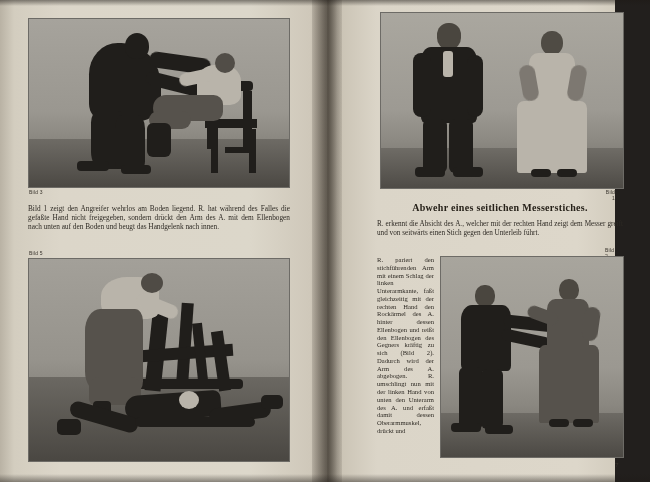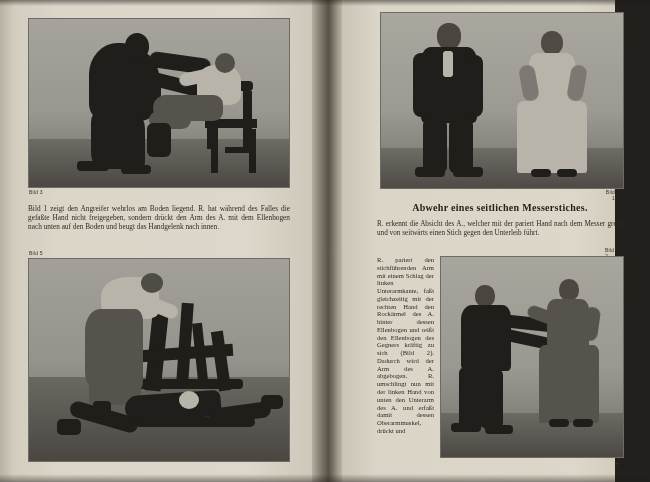--- a/index.html
+++ b/index.html
@@ -205,21 +205,21 @@
       <div class="sil sil-light" style="left:136px; top:88px; width:70px; height:72px; border-radius:10% 10% 4% 4%;"></div>
       <div class="sil sil-grey blur1" style="left:140px; top:52px; width:16px; height:36px; border-radius:8px; transform:rotate(-10deg);"></div>
       <div class="sil sil-grey blur1" style="left:188px; top:52px; width:16px; height:36px; border-radius:8px; transform:rotate(10deg);"></div>
       <div class="sil sil-dark" style="left:150px; top:156px; width:20px; height:8px; border-radius:4px;"></div>
       <div class="sil sil-dark" style="left:176px; top:156px; width:20px; height:8px; border-radius:4px;"></div>
     </div>
     <div class="caption-num" style="left:278px; top:189px; text-align:right;">Bild 1</div>
 
     <div class="headline" style="left:48px; top:202px; width:250px; font-size:10px;">Abwehr eines seitlichen Messerstiches.</div>
 
-    <div class="body-text" style="left:50px; top:220px; width:246px; font-size:7.2px;">R. erkennt die Absicht des A., welcher mit der pariert Hand nach dem Messer greift und von seitwärts einen Stich gegen den Unterleib führt.</div>
+    <div class="body-text" style="left:50px; top:220px; width:246px; font-size:7.2px;">R. erkennt die Absicht des A., welcher mit der rechten Hand zeigt dem Messer greift und von seitwärts einen Stich gegen den Unterleib führt.</div>
 
     <div class="caption-num" style="left:278px; top:247px;">Bild 2</div>
 
     <div class="body-text" style="left:50px; top:256px; width:57px; font-size:6.6px; line-height:1.18;">R. pariert den stichführenden Arm mit einem Schlag der linken Unterarmkante, faßt gleichzeitig mit der rechten Hand den Rockärmel des A. hinter dessen Ellenbogen und reißt den Ellenbogen des Gegners kräftig zu sich (Bild 2). Dadurch wird der Arm des A. abgebogen. R. umschlingt nun mit der linken Hand von unten den Unterarm des A. und erfaßt damit dessen Oberarmmuskel, drückt und</div>
 
     <div class="figure" style="left:113px; top:256px; width:182px; height:200px;">
       <div class="fig-bg" style="background:linear-gradient(to bottom,#a8a59d 0%,#9b9891 55%,#8a8780 74%,#676460 100%);"></div>
       <div class="fig-floor" style="height:44px; background:linear-gradient(to bottom,#6d6a64,#4c4944);"></div>
 
       <div class="sil" style="left:34px; top:28px; width:20px; height:22px; border-radius:46%; background:#4a463f;"></div>

